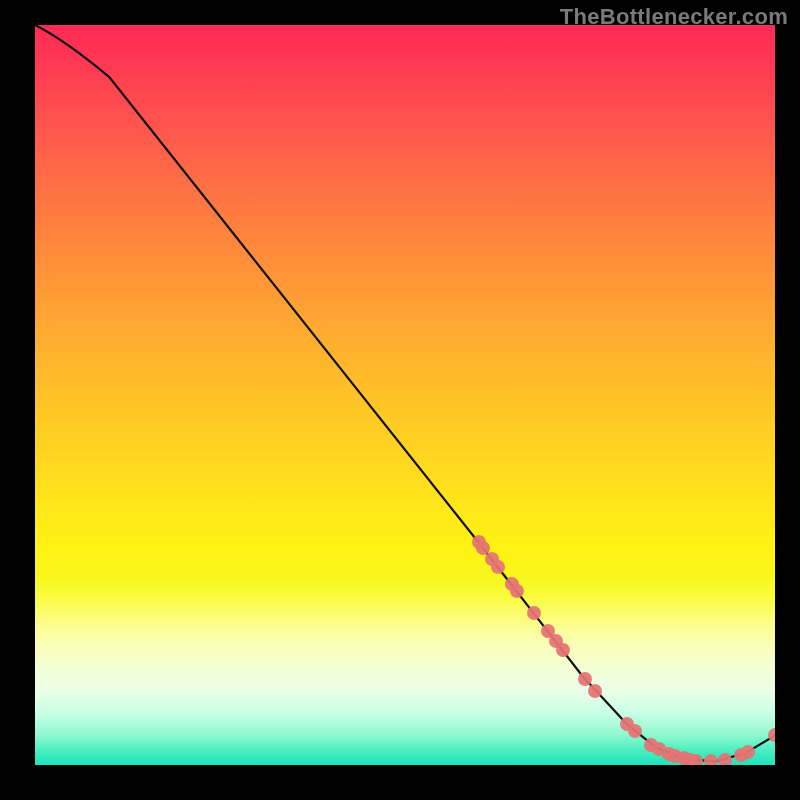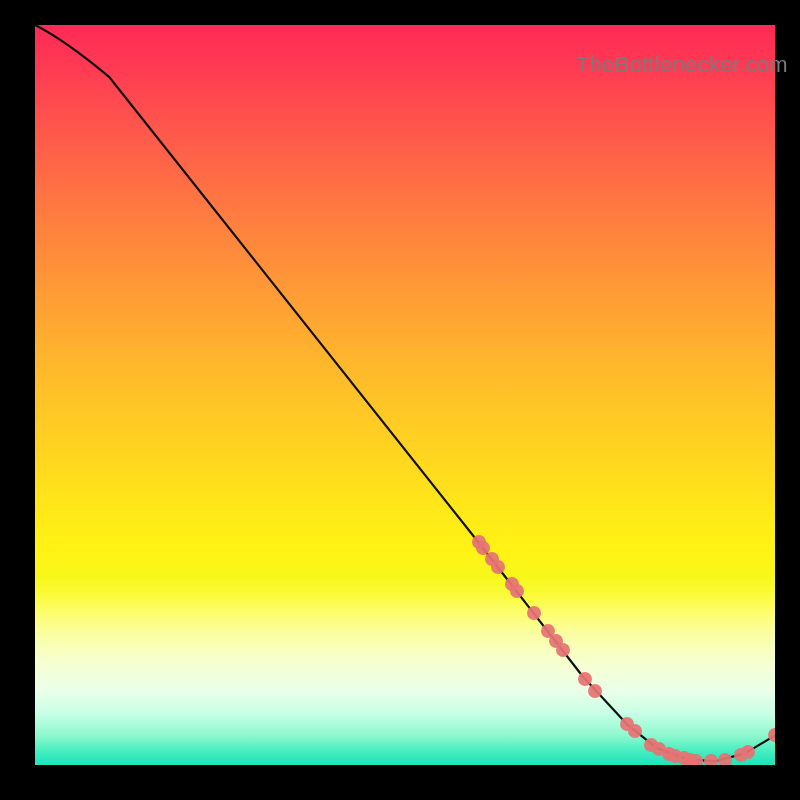--- a/index.html
+++ b/index.html
@@ -16,24 +16,23 @@
     width: 800px;
     height: 800px;
     background: #000;
   }
   .watermark {
     position: absolute;
     top: 4px;
     right: 12px;
     color: #7a7a7a;
     font-size: 22px;
-    font-weight: 400;
+    font-weight: 700;
     letter-spacing: 0.3px;
     z-index: 20;
-    margin-top: 48px;
   }
   .plot-area {
     position: absolute;
     left: 35px;
     top: 25px;
     width: 740px;
     height: 740px;
     overflow: hidden;
   }
   

